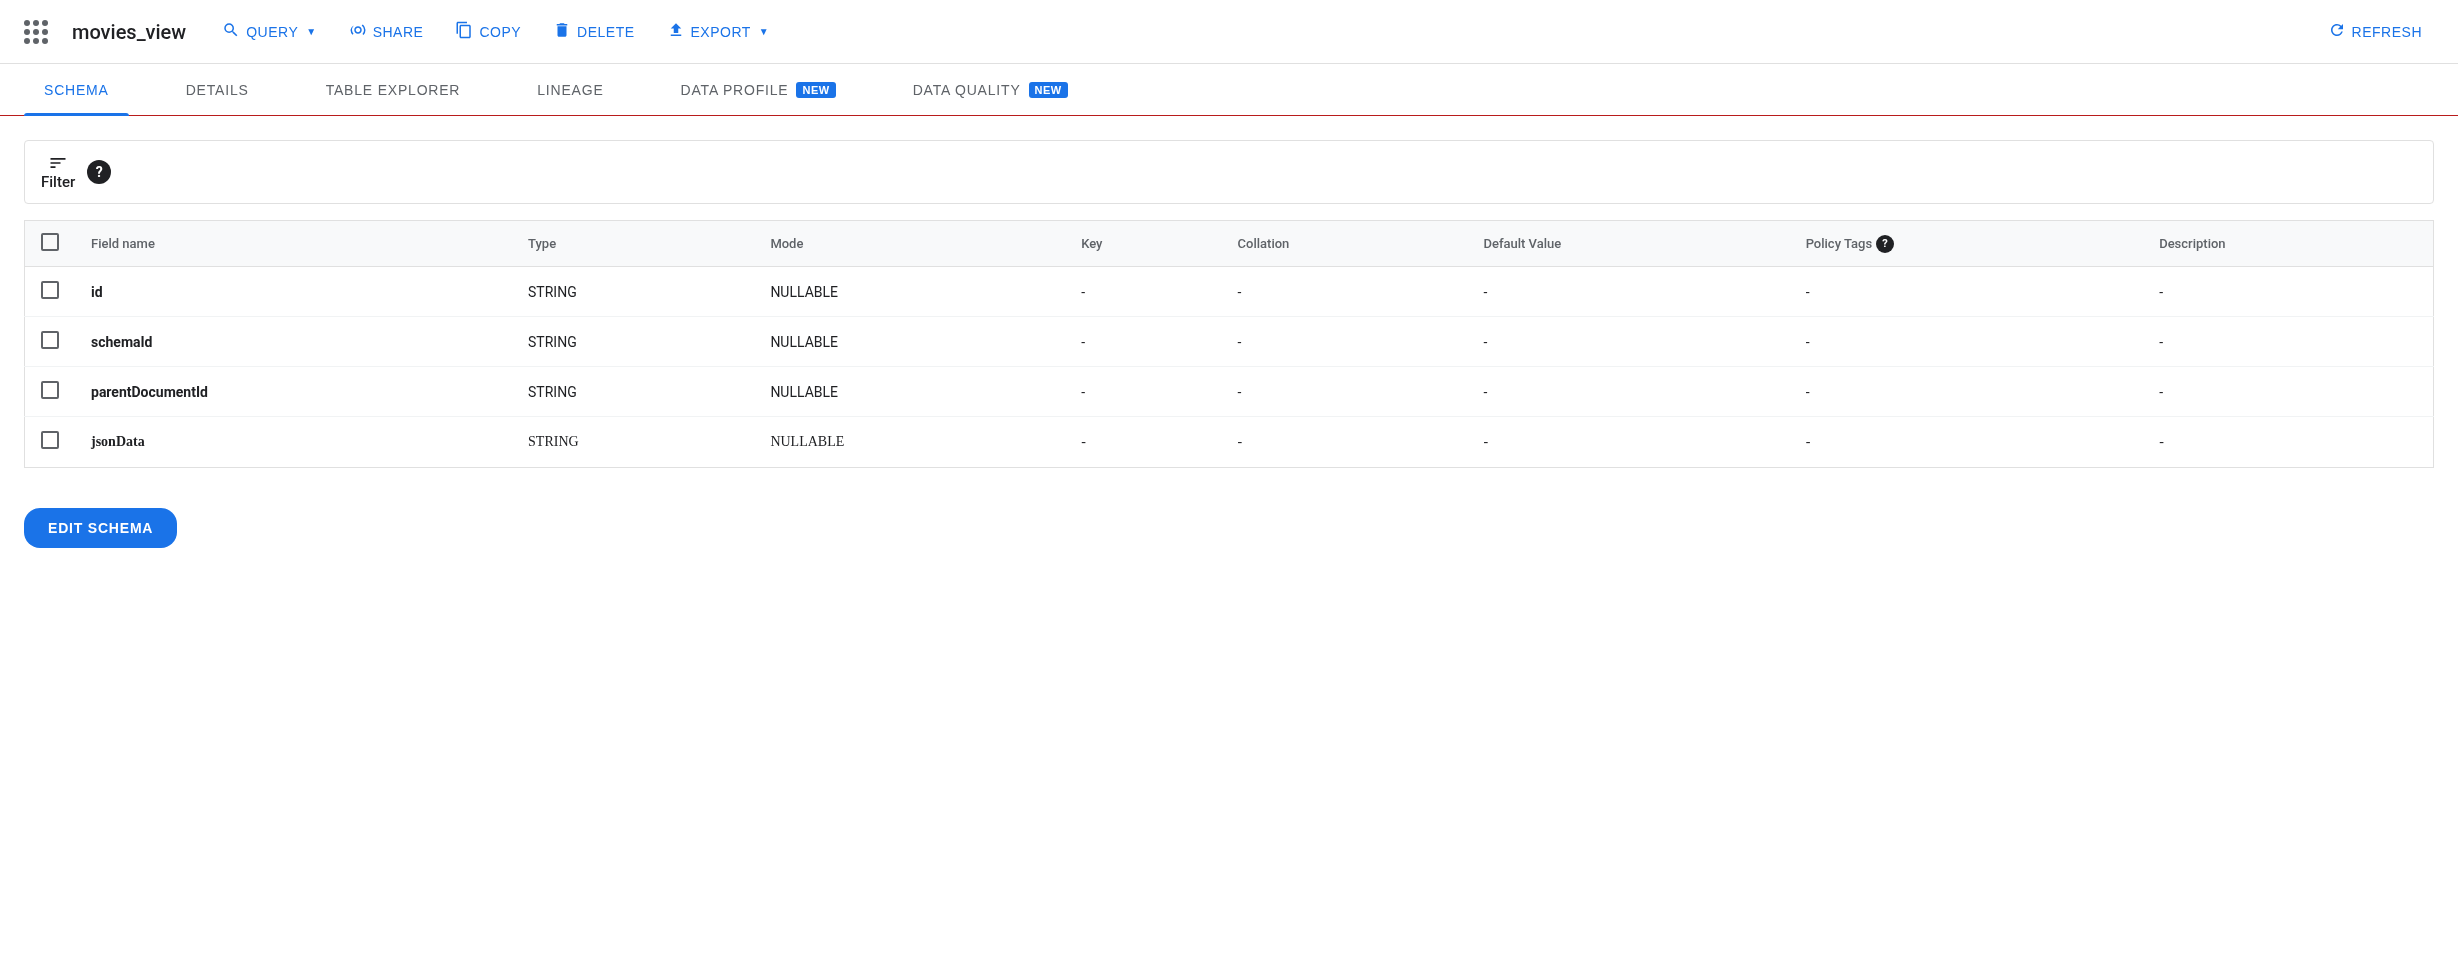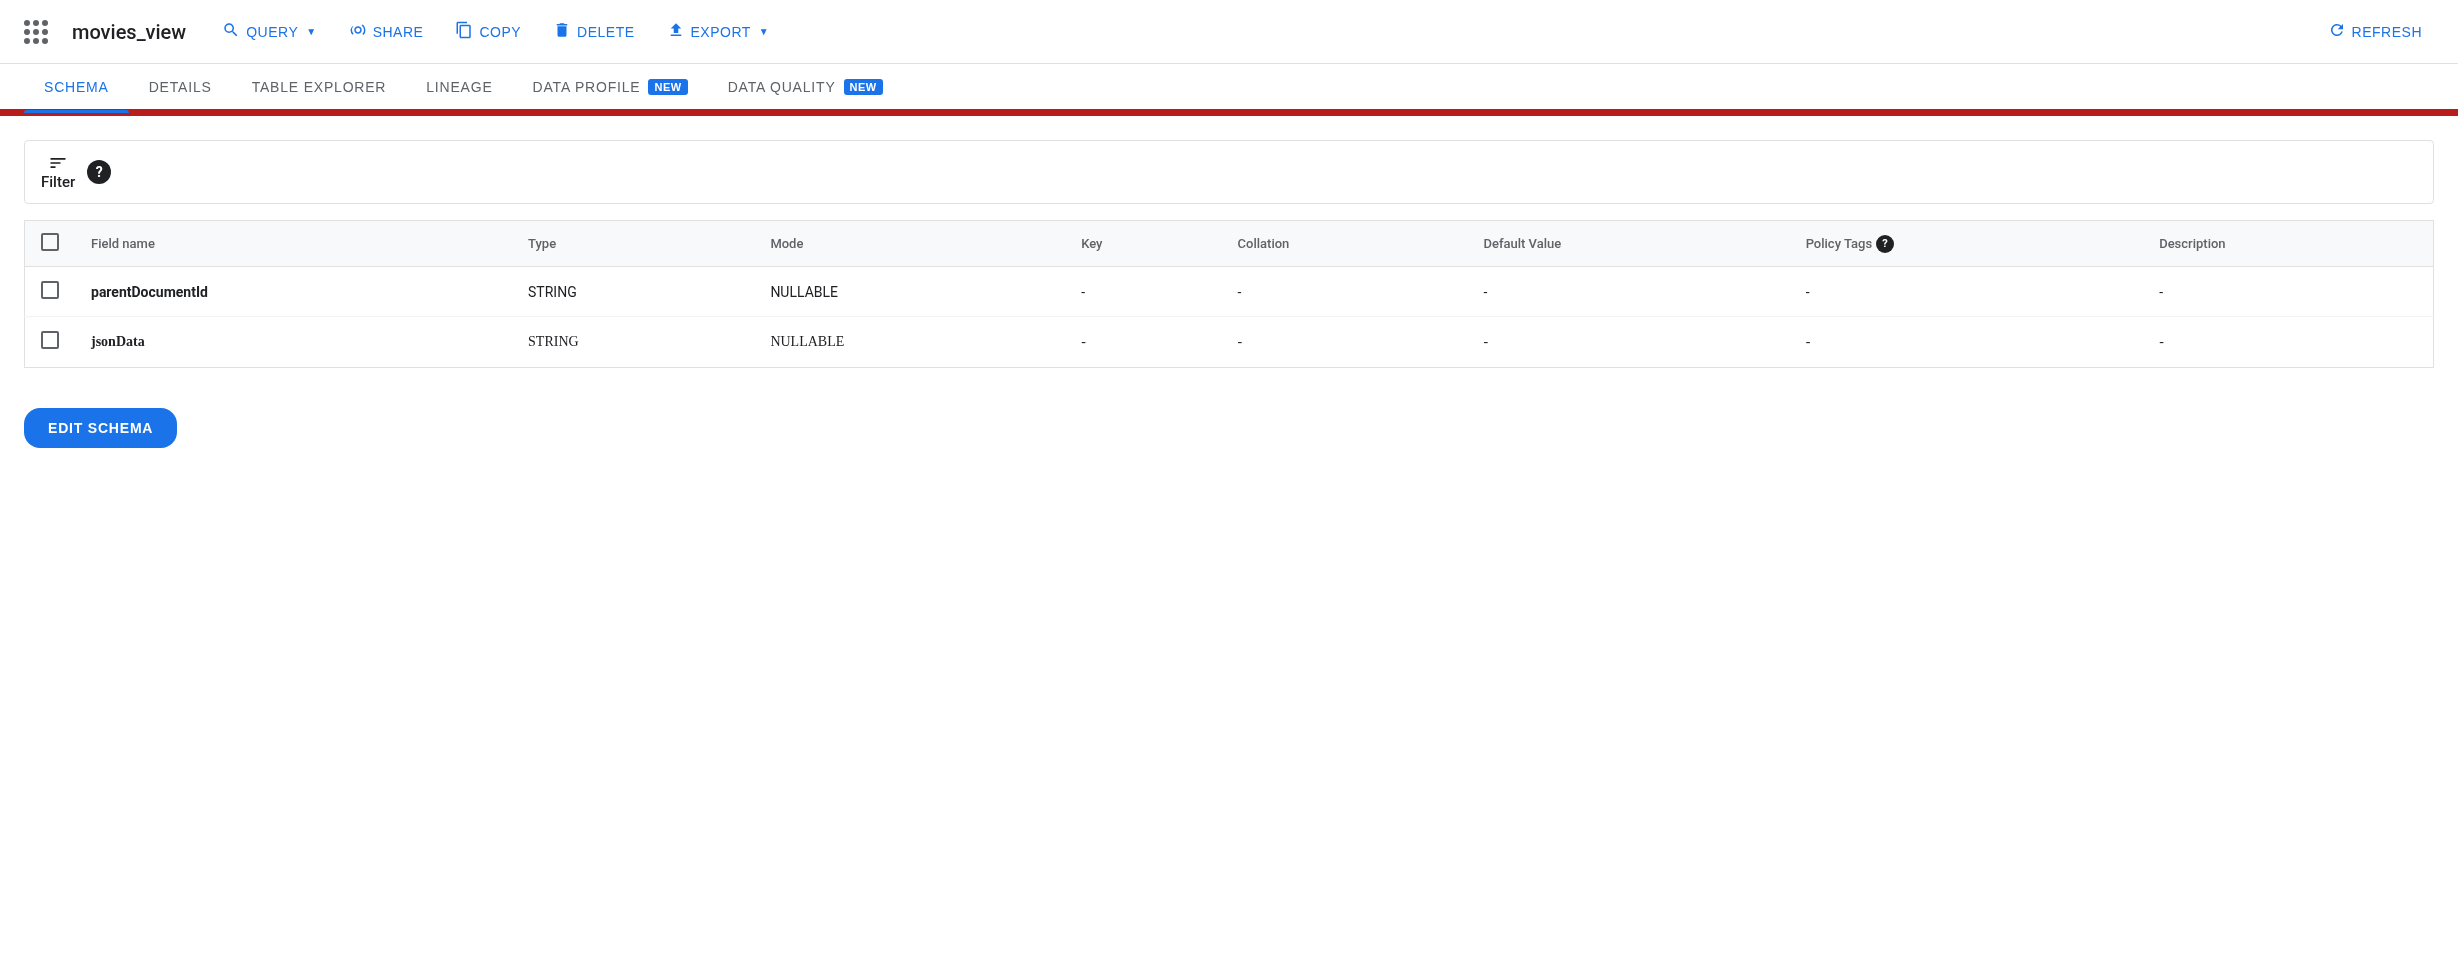--- a/index.html
+++ b/index.html
@@ -60,22 +60,23 @@
       cursor: pointer;
       letter-spacing: 0.5px;
       text-transform: uppercase;
     }
 
     
     .tab-bar {
       display: flex;
       align-items: center;
       padding: 0 24px;
-      border-bottom: 7px solid #b91c1c;
+      border-bottom: 1px solid #b91c1c;
       height: 52px;
+      gap: 37px;
     }
     .tab {
       display: flex;
       align-items: center;
       gap: 8px;
       padding: 0 20px;
       height: 52px;
       border: none;
       background: transparent;
       font-size: 14px;
@@ -351,20 +352,46 @@
         <th>
           <div class="th-with-icon">
             <span>Policy Tags</span>
             <div class="th-help">?</div>
           </div>
         </th>
         <th>Description</th>
       </tr>
     </thead>
     <tbody id="table-body">
+    <tr>
+      <td class="checkbox-cell">
+        <span class="checkbox"></span>
+      </td>
+      <td><strong>id</strong></td>
+      <td class="dash-value">STRING</td>
+      <td class="dash-value">NULLABLE</td>
+      <td class="dash-value">-</td>
+      <td class="dash-value">-</td>
+      <td class="dash-value">-</td>
+      <td class="dash-value">-</td>
+      <td class="dash-value">-</td>
+    </tr>
+        <tr>
+      <td class="checkbox-cell">
+        <span class="checkbox"></span>
+      </td>
+      <td><strong>schemaId</strong></td>
+      <td class="dash-value">STRING</td>
+      <td class="dash-value">NULLABLE</td>
+      <td class="dash-value">-</td>
+      <td class="dash-value">-</td>
+      <td class="dash-value">-</td>
+      <td class="dash-value">-</td>
+      <td class="dash-value">-</td>
+    </tr>
         <tr>
       <td class="checkbox-cell">
         <span class="checkbox"></span>
       </td>
       <td><strong>parentDocumentId</strong></td>
       <td class="dash-value">STRING</td>
       <td class="dash-value">NULLABLE</td>
       <td class="dash-value">-</td>
       <td class="dash-value">-</td>
       <td class="dash-value">-</td>

